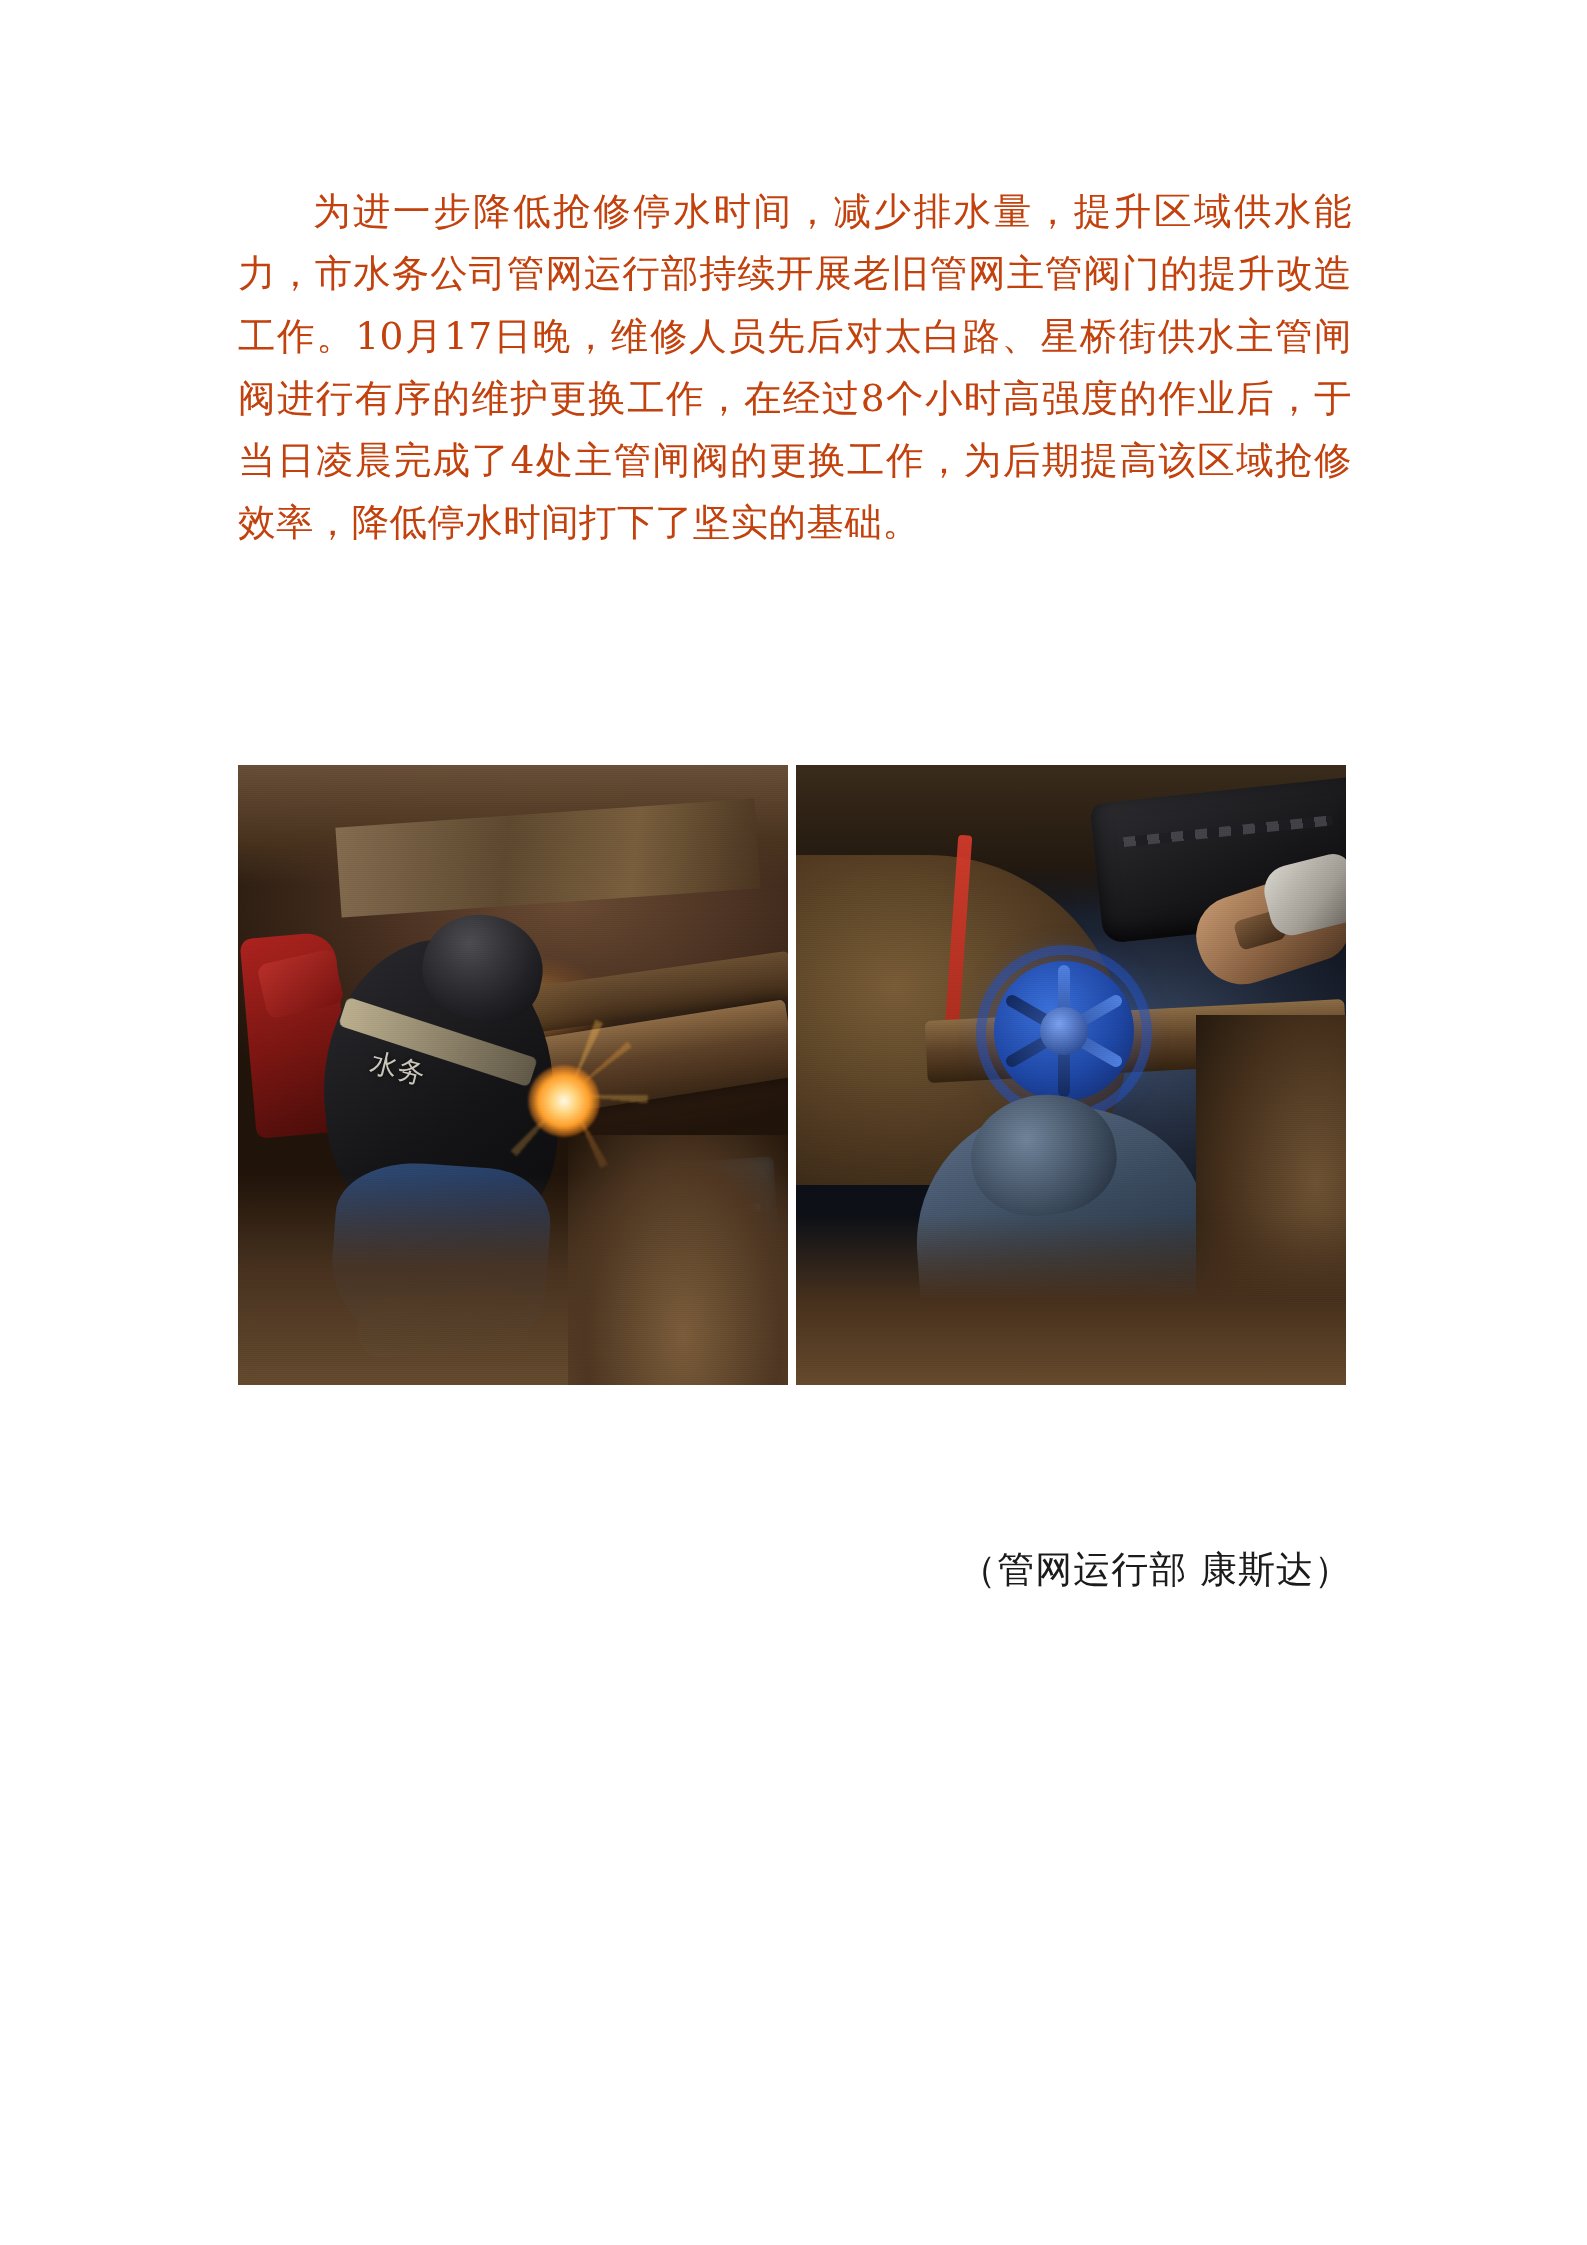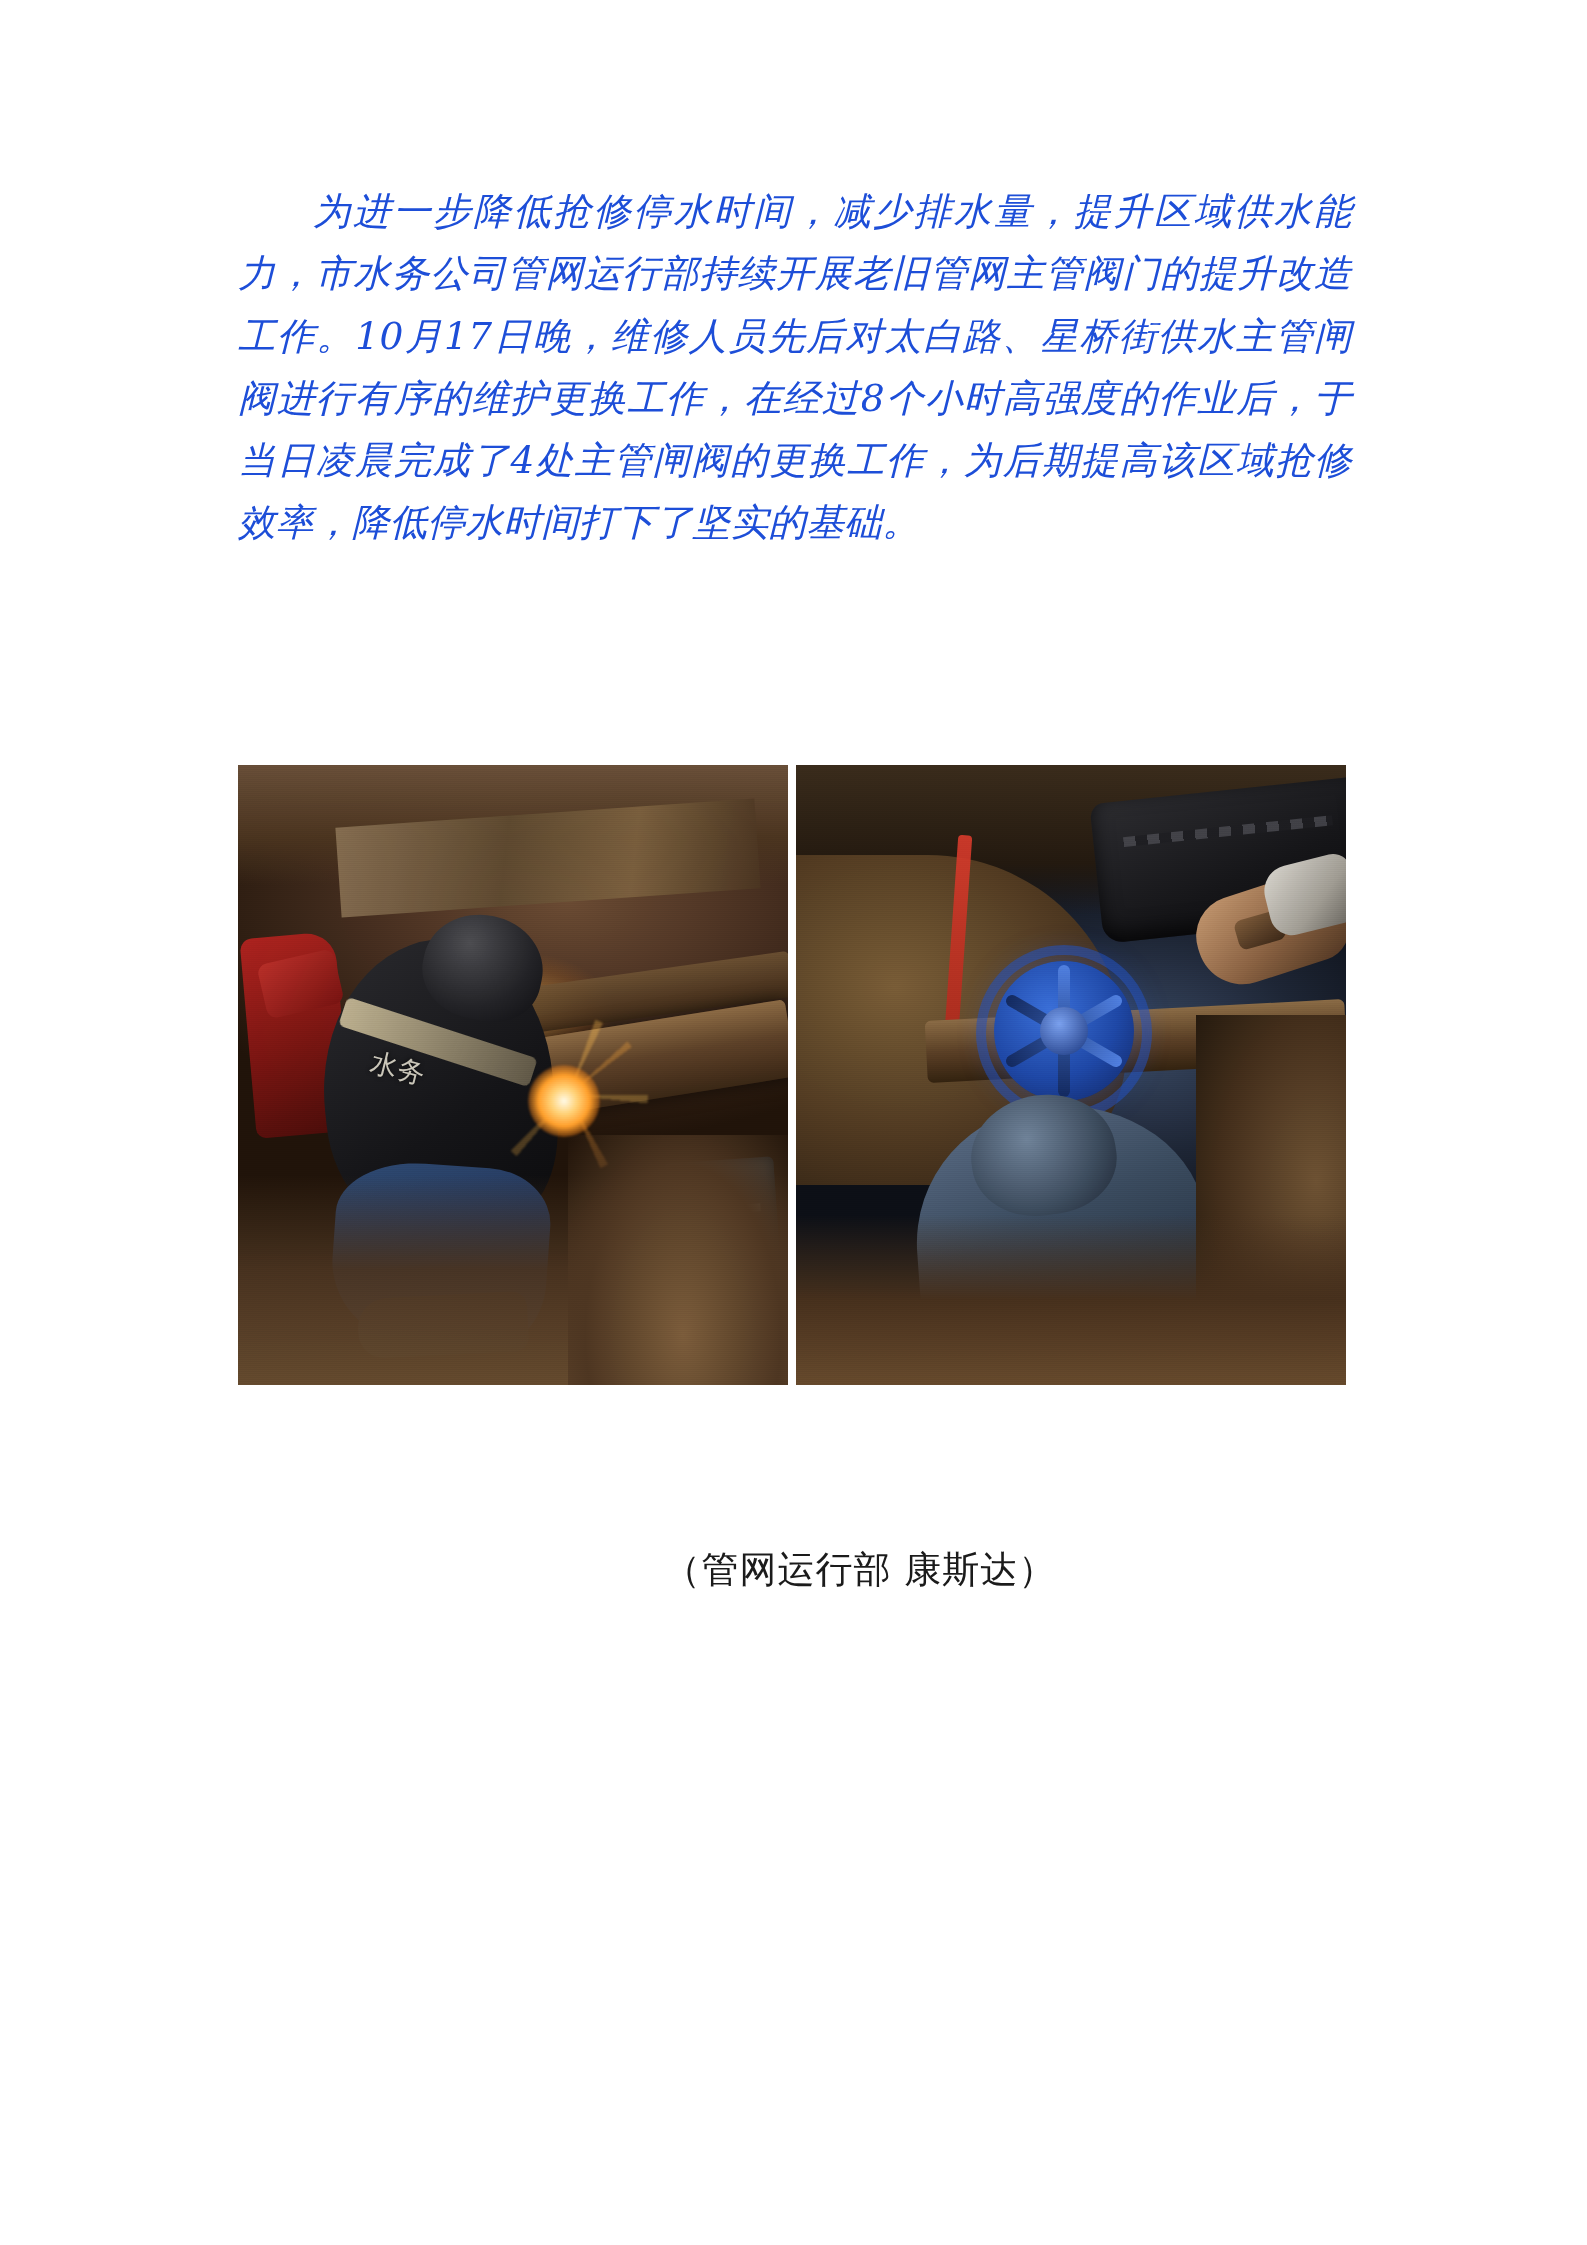--- a/index.html
+++ b/index.html
@@ -25,27 +25,26 @@
     position: absolute;
     left: 238px;
     top: 180px;
     width: 1114px;
   }
 
   .body-paragraph {
     font-family: "DejaVu Serif", "Liberation Serif", serif;
     font-size: 37.5px;
     line-height: 1.66;
-    color: #1d4ed8;
+    color: #c2410c;
     text-align: justify;
     text-justify: inter-ideograph;
     text-indent: 75px;
     letter-spacing: 0.4px;
     margin: 0;
-    font-style: italic;
   }
 
   .photo-row {
     position: absolute;
     left: 238px;
     top: 765px;
     width: 1114px;
     height: 620px;
     display: flex;
     gap: 8px;
@@ -338,21 +337,21 @@
       repeating-linear-gradient(0deg, rgba(255,255,255,0.018) 0 1px, rgba(0,0,0,0.018) 1px 2px);
     mix-blend-mode: overlay;
     pointer-events: none;
   }
 
   .signature {
     position: absolute;
     left: 238px;
     top: 1545px;
     width: 1114px;
-    text-align: center;
+    text-align: right;
     font-family: "DejaVu Serif", "Liberation Serif", serif;
     font-size: 37px;
     color: #1b1b1b;
     letter-spacing: 1px;
     padding-left: 130px;
     box-sizing: border-box;
   }
 </style>
 </head>
 <body>

